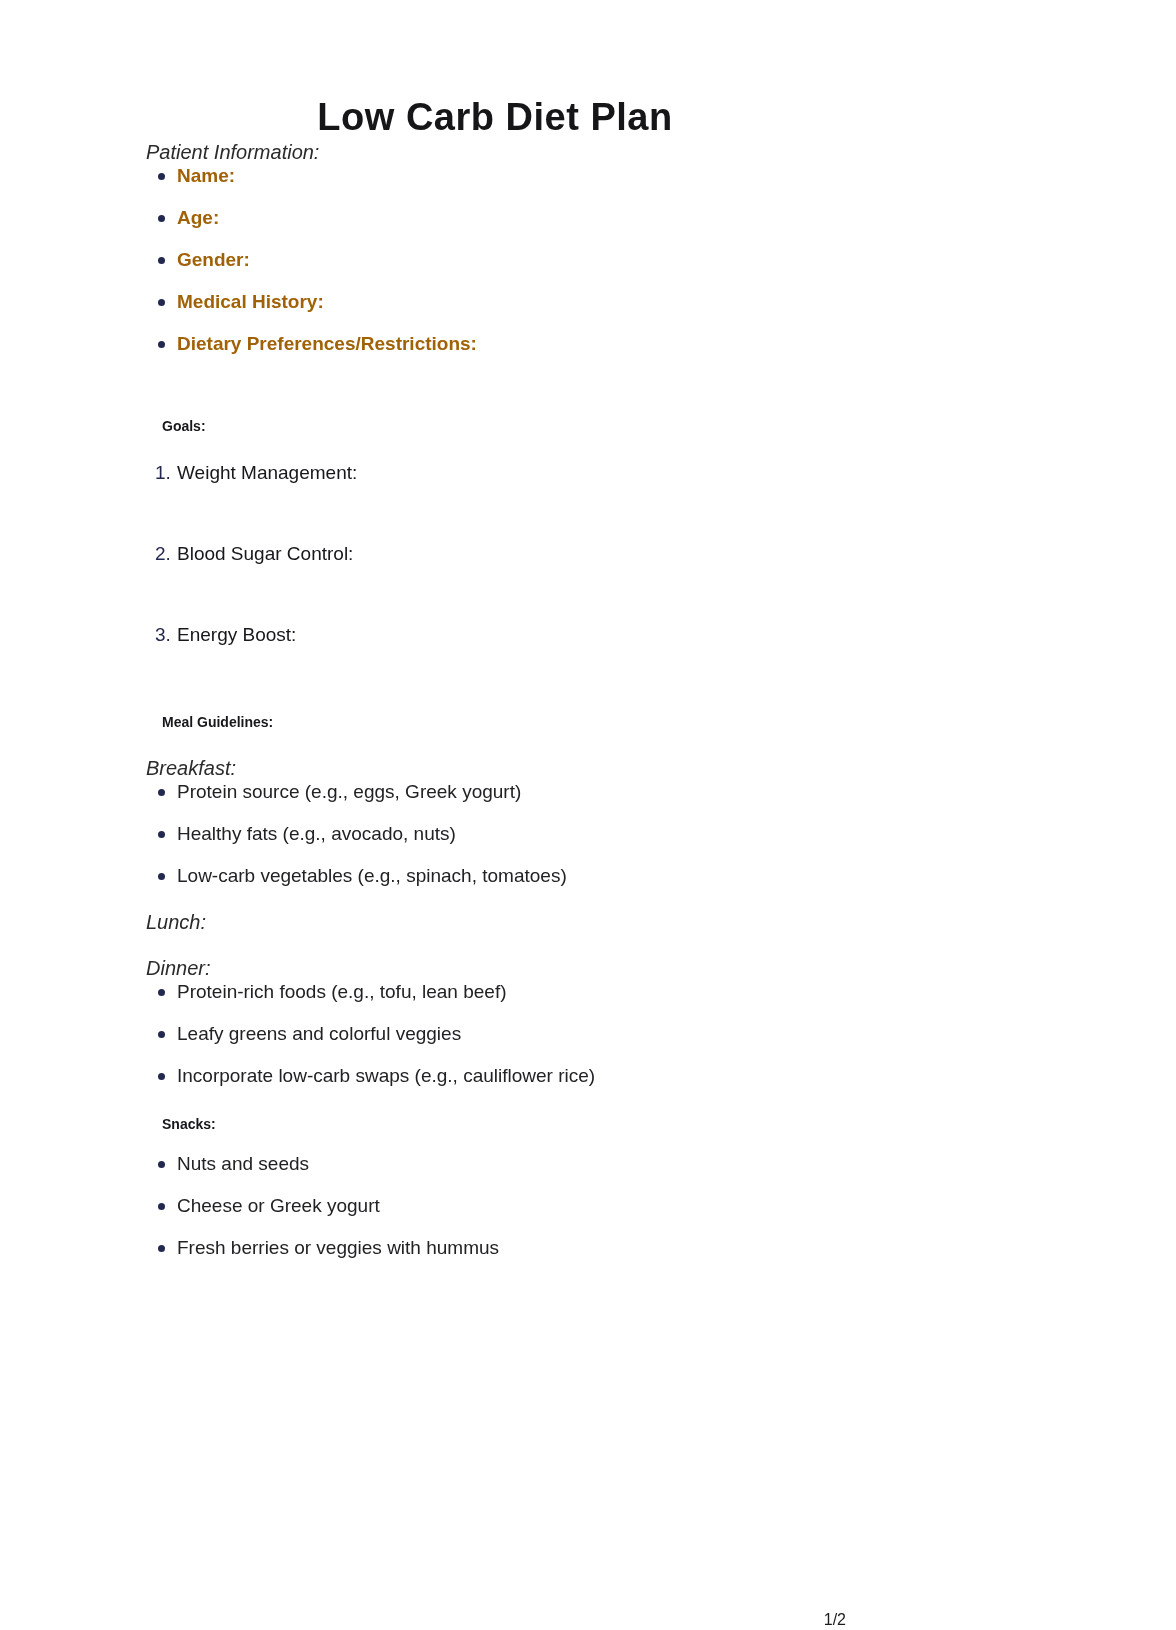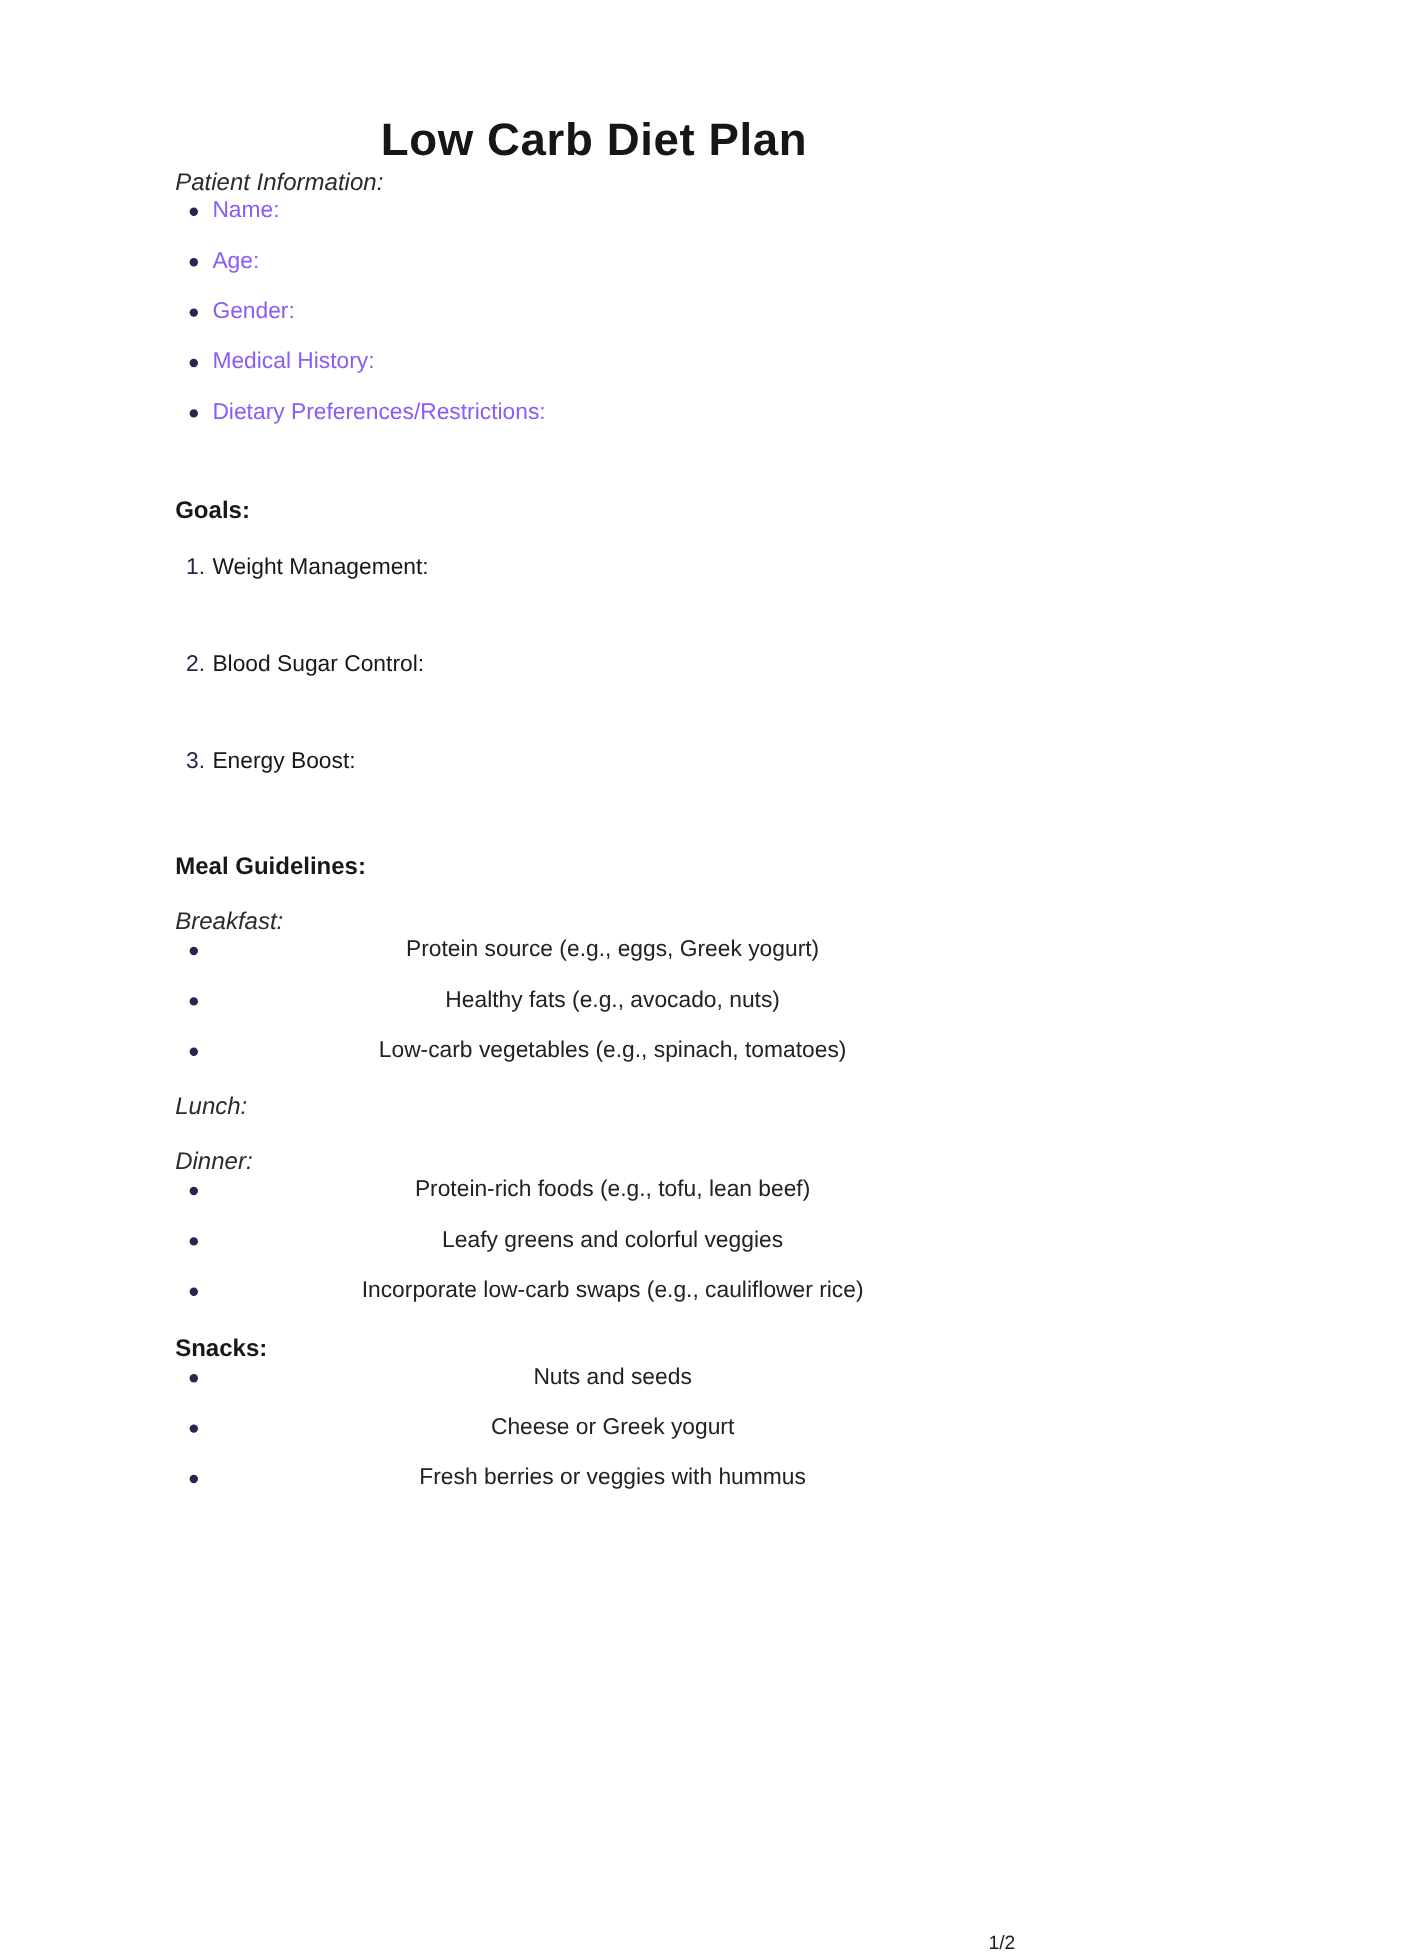--- a/index.html
+++ b/index.html
@@ -31,24 +31,24 @@
   .italic-heading {
     font-style: italic;
     font-weight: normal;
     font-size: 20px;
     line-height: 24px;
     color: #2b2b2e;
     margin: 0;
   }
   .bold-heading {
     font-weight: bold;
-    font-size: 20px;
+    font-size: 14px;
     line-height: 24px;
     color: #17171c;
-    margin: 0;
+    margin: 16px;
   }
   .pi-heading { }
   ul.bullet-list {
     list-style: none;
     margin: 0; padding: 0;
   }
   .pi-list { margin-top: 14px; }
   li.b-item {
     position: relative;
     padding-left: 31px;
@@ -57,42 +57,42 @@
     margin-bottom: 18px;
   }
   li.b-item .dot {
     position: absolute;
     left: 12px; top: 9px;
     width: 7px; height: 7px;
     border-radius: 50%;
     background: #232850;
   }
   .b-text { color: #222226; }
-  .b-text.bold { font-weight: normal; color: #8b5cf6; }
+  .b-text.bold { font-weight: bold; color: #a16207; }
   .goals-heading { margin-top: 58px; }
   ol.goal-list {
     list-style: none;
     margin: 22px 0 0; padding: 0;
   }
   li.g-item {
     font-size: 19px;
     line-height: 26px;
     margin-bottom: 55px;
   }
   li.g-item:last-child { margin-bottom: 0; }
   .g-num {
     display: inline-block;
     padding-left: 9px;
     width: 22px;
     color: #232850;
   }
   .g-label { font-weight: normal; color: #17171c; }
   .mg-heading { margin-top: 62px; }
   .sub-heading { margin-top: 22px; }
-  .m-list { margin-top: 20px; text-align: center; }
+  .m-list { margin-top: 20px; }
   .snacks-heading { margin-top: 24px; }
   .page-indicator {
     position: absolute;
     top: 1611px;
     right: 90px;
     font-size: 16px;
     color: #1c1c1f;
   }
 </style>
 </head>

